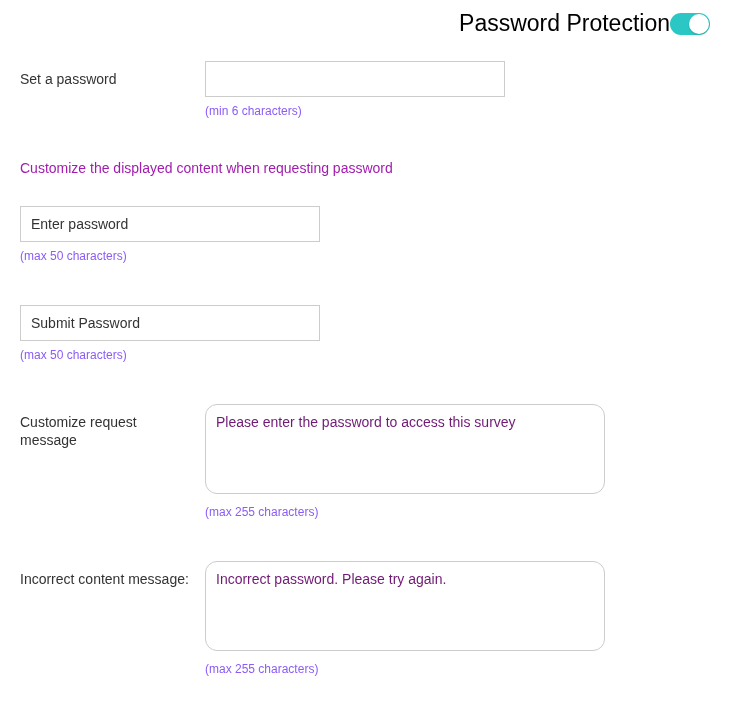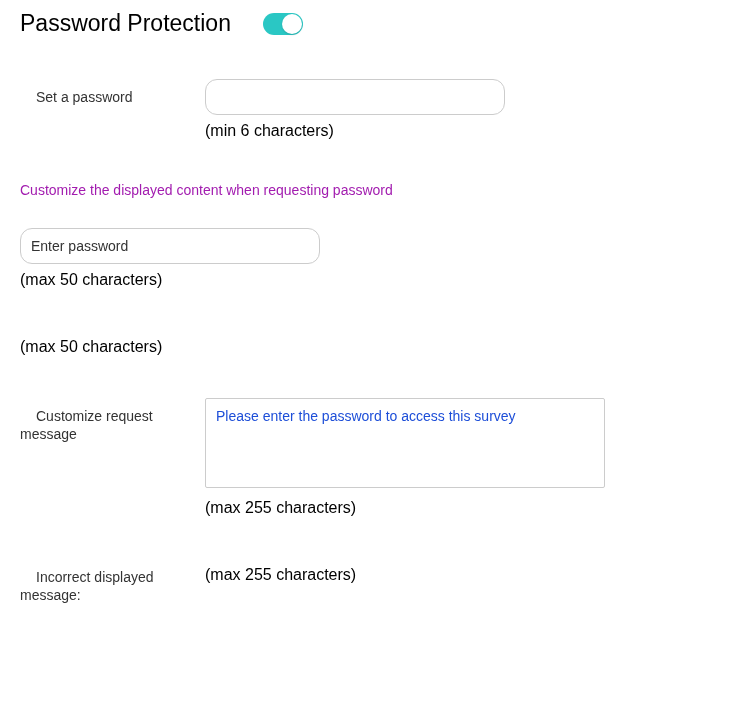--- a/index.html
+++ b/index.html
@@ -9,24 +9,23 @@
     }
     body {
       font-family: -apple-system, BlinkMacSystemFont, "Helvetica Neue", Arial, sans-serif;
       background: #ffffff;
       width: 730px;
       padding: 10px 20px 20px 20px;
       color: #333;
     }
     .header-row {
       display: flex;
-      justify-content: flex-start;
+      justify-content: flex-end;
       align-items: center;
-      margin-bottom: 42px;
-      gap: 32px;
+      margin-bottom: 24px;
     }
     h1 {
       font-size: 23px;
       font-weight: 400;
       color: #000;
     }
     .toggle {
       position: relative;
       width: 40px;
       height: 22px;
@@ -50,52 +49,51 @@
       margin-bottom: 42px;
     }
     .label-col {
       width: 185px;
       padding-top: 9px;
       padding-right: 10px;
     }
     .label-text {
       font-size: 14px;
       color: #333;
-      margin-left: 16px;
     }
     .input-col {
       width: 300px;
     }
     .input-col-wide {
       width: 400px;
     }
     input[type="text"] {
       width: 100%;
       height: 36px;
       padding: 0 10px;
       border: 1px solid #ccc;
-      border-radius: 12px;
+      border-radius: 0;
       font-size: 14px;
       color: #333;
       font-family: inherit;
     }
     textarea {
       width: 100%;
       height: 90px;
       padding: 9px 10px;
       border: 1px solid #ccc;
-      border-radius: 2px;
+      border-radius: 12px;
       font-size: 14px;
-      color: #1d4ed8;
+      color: #701a75;
       font-family: inherit;
       resize: none;
     }
     .hint {
-      font-size: 16px;
-      color: #000000;
+      font-size: 12px;
+      color: #8b5cf6;
       margin-top: 7px;
     }
     .section-desc {
       font-size: 14px;
       color: #a21caf;
       margin-bottom: 30px;
     }
   </style>
 </head>
 <body>
@@ -121,34 +119,36 @@
 
 <div class="form-row">
   <div class="input-col">
     <input type="text" value="Enter password" style="">
     <div class="hint">(max 50 characters)</div>
   </div>
 </div>
 
 <div class="form-row">
   <div class="input-col">
+    <input type="text" value="Submit Password" style="">
     <div class="hint">(max 50 characters)</div>
   </div>
 </div>
 
 <div class="form-row">
   <div class="label-col">
     <span class="label-text">Customize request message</span>
   </div>
   <div class="input-col-wide">
     <textarea style="">Please enter the password to access this survey</textarea>
     <div class="hint">(max 255 characters)</div>
   </div>
 </div>
 
 <div class="form-row">
   <div class="label-col">
-    <span class="label-text">Incorrect displayed message:</span>
+    <span class="label-text">Incorrect content message:</span>
   </div>
   <div class="input-col-wide">
+    <textarea style="">Incorrect password. Please try again.</textarea>
     <div class="hint">(max 255 characters)</div>
   </div>
 </div>
 
 </body></html>

